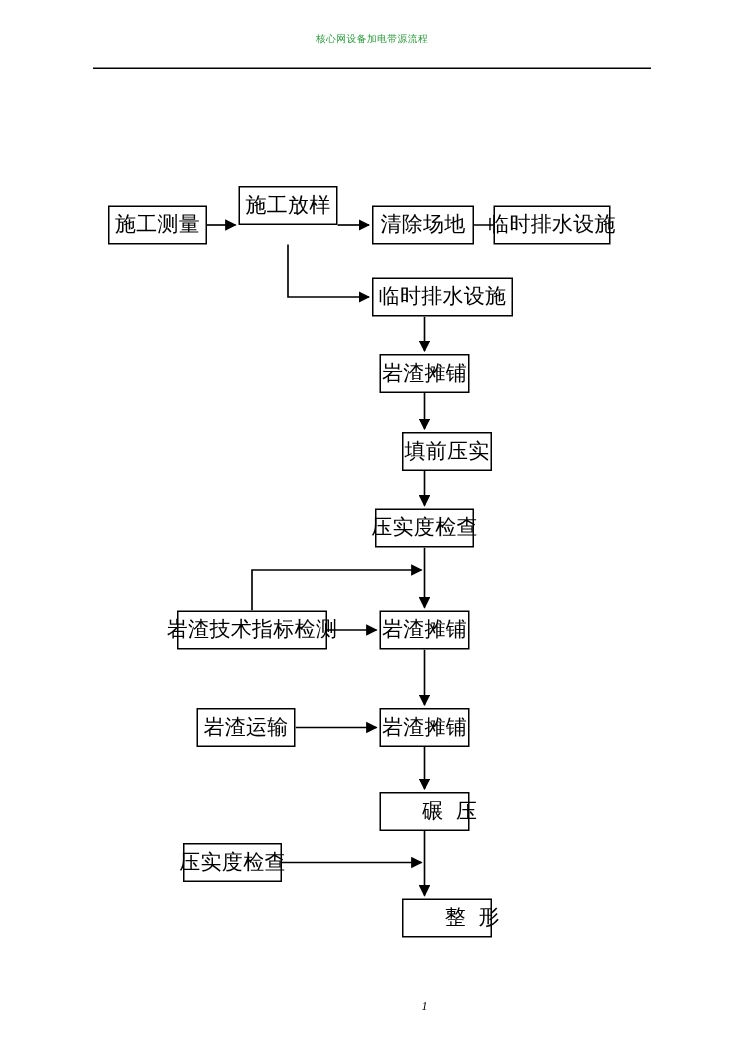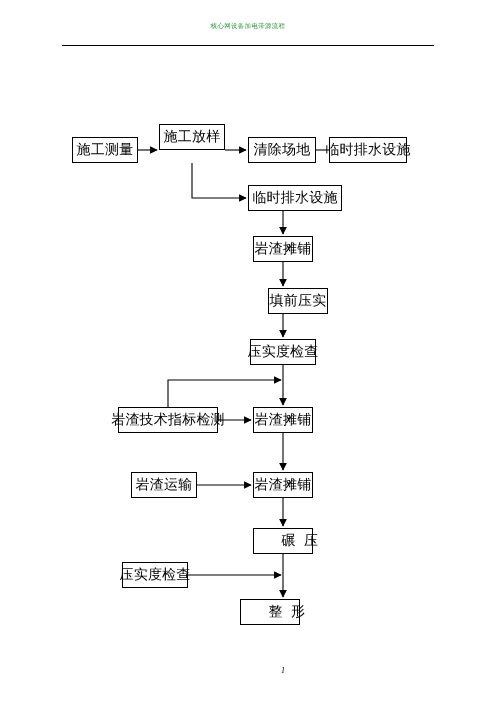--- a/index.html
+++ b/index.html
@@ -142,18 +142,18 @@
       <div class="node" style="left: 248px; top: 185px; width: 94px; height: 26px;">临时排水设施</div>
       <div class="node" style="left: 253px; top: 236px; width: 60px; height: 26px;">岩渣摊铺</div>
       <div class="node" style="left: 268px; top: 288px; width: 60px; height: 26px;">填前压实</div>
       <div class="node" style="left: 250px; top: 339px; width: 66px; height: 26px;">压实度检查</div>
       <div class="node" style="left: 118px; top: 407px; width: 100px; height: 26px; font-family: Liberation Mono, monospace;">岩渣技术指标检测</div>
       <div class="node" style="left: 253px; top: 407px; width: 60px; height: 26px;">岩渣摊铺</div>
       <div class="node" style="left: 131px; top: 472px; width: 66px; height: 26px;">岩渣运输</div>
       <div class="node" style="left: 253px; top: 472px; width: 60px; height: 26px;">岩渣摊铺</div>
       <div class="node node-spaced" style="left: 253px; top: 528px; width: 60px; height: 26px;">碾  压</div>
       <div class="node" style="left: 122px; top: 562px; width: 66px; height: 26px;">压实度检查</div>
-      <div class="node node-spaced" style="left: 240px; top: 599px; width: 60px; height: 26px;">整  形</div>
+      <div class="node node-spaced" style="left: 268px; top: 599px; width: 60px; height: 26px;">整  形</div>
     </div>
 
   <div class="page-number">1</div>
 
 </div>
 
 </body></html>

